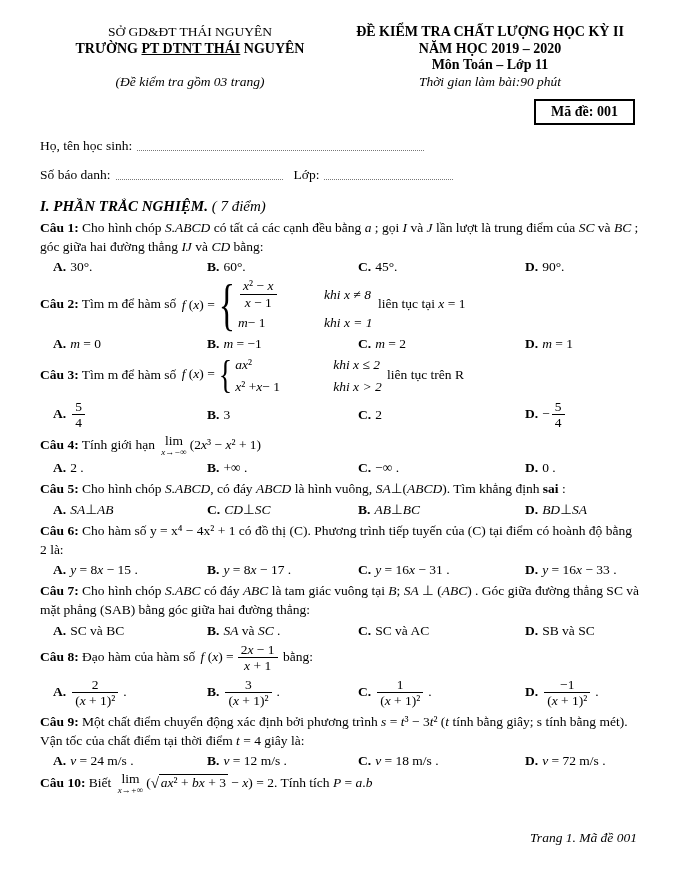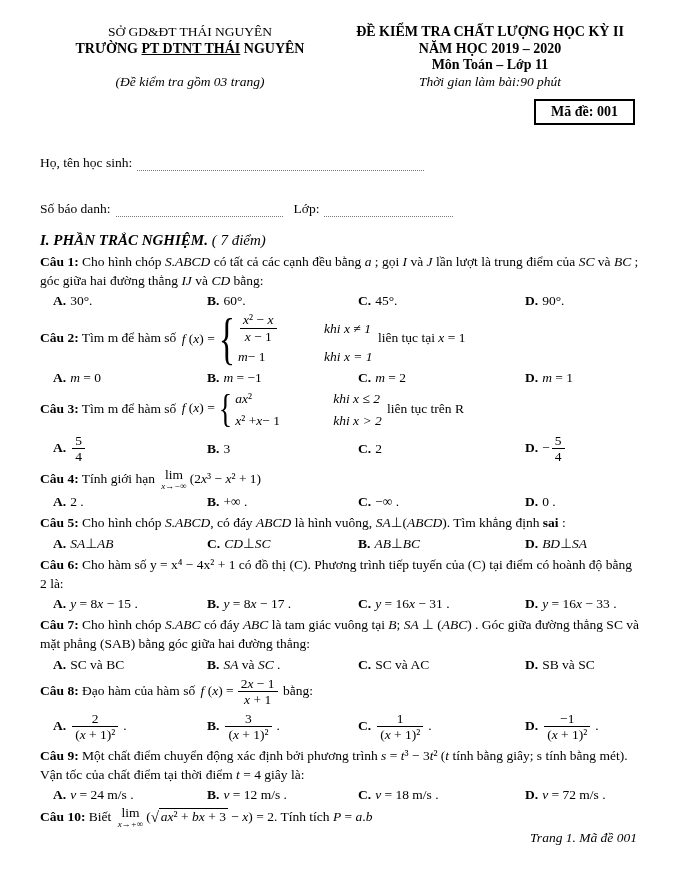--- a/index.html
+++ b/index.html
@@ -20,21 +20,21 @@
   .h-note { font-style:italic; margin-top:17px; }
   .h-right { flex:1; text-align:center; }
   .h-title, .h-year, .h-subject { font-weight:bold; font-size:14px; line-height:1.18; }
   .h-duration { font-style:italic; line-height:1.2; }
 
   .code-row { display:flex; justify-content:flex-end; padding-right:5px; margin-top:9px; }
   .code-box { border:2px solid #000; padding:3px 15px; font-weight:bold; font-size:14px; }
 
   
   .stu { margin-top:4px; }
-  .stu-line { margin-top:30px; display:flex; align-items:flex-end; }
+  .stu-line { margin-top:13px; display:flex; }
   .dots { display:inline-block; border-bottom:1.3px dotted #777; height:13px; margin-left:5px; }
   .dots-name { width:287px; }
   .dots-sbd { width:167px; }
   .dots-cls { width:129px; }
   .cls-lbl { margin-left:11px; }
 
   .section-head { margin-top:15px; font-size:15px; }
   .section-head .t { font-weight:bold; font-style:italic; }
   .section-head .p { font-style:italic; }
 
@@ -127,21 +127,21 @@
       <span class="mm"><i>f</i> (<i>x</i>) =</span><span class="piece">
           <span class="brace brace-lg">{</span>
           <span class="rows">
             <span class="prow">
               <span class="c1">
                 <span class="frac">
                   <span class="num"><i>x</i>² − <i>x</i></span>
                   <span class="den"><i>x</i> − 1</span>
                 </span>
               </span>
-              <span class="cond">khi x ≠ 1</span>
+              <span class="cond">khi x ≠ 8</span>
             </span>
             <span class="prow">
               <span class="c1"><i>m</i> − 1</span>
               <span class="cond">khi  x = 1</span>
             </span>
           </span>
         </span>
       <span>liên tục tại <i>x</i> = 1</span>
     </p>
     <div class="opts">

